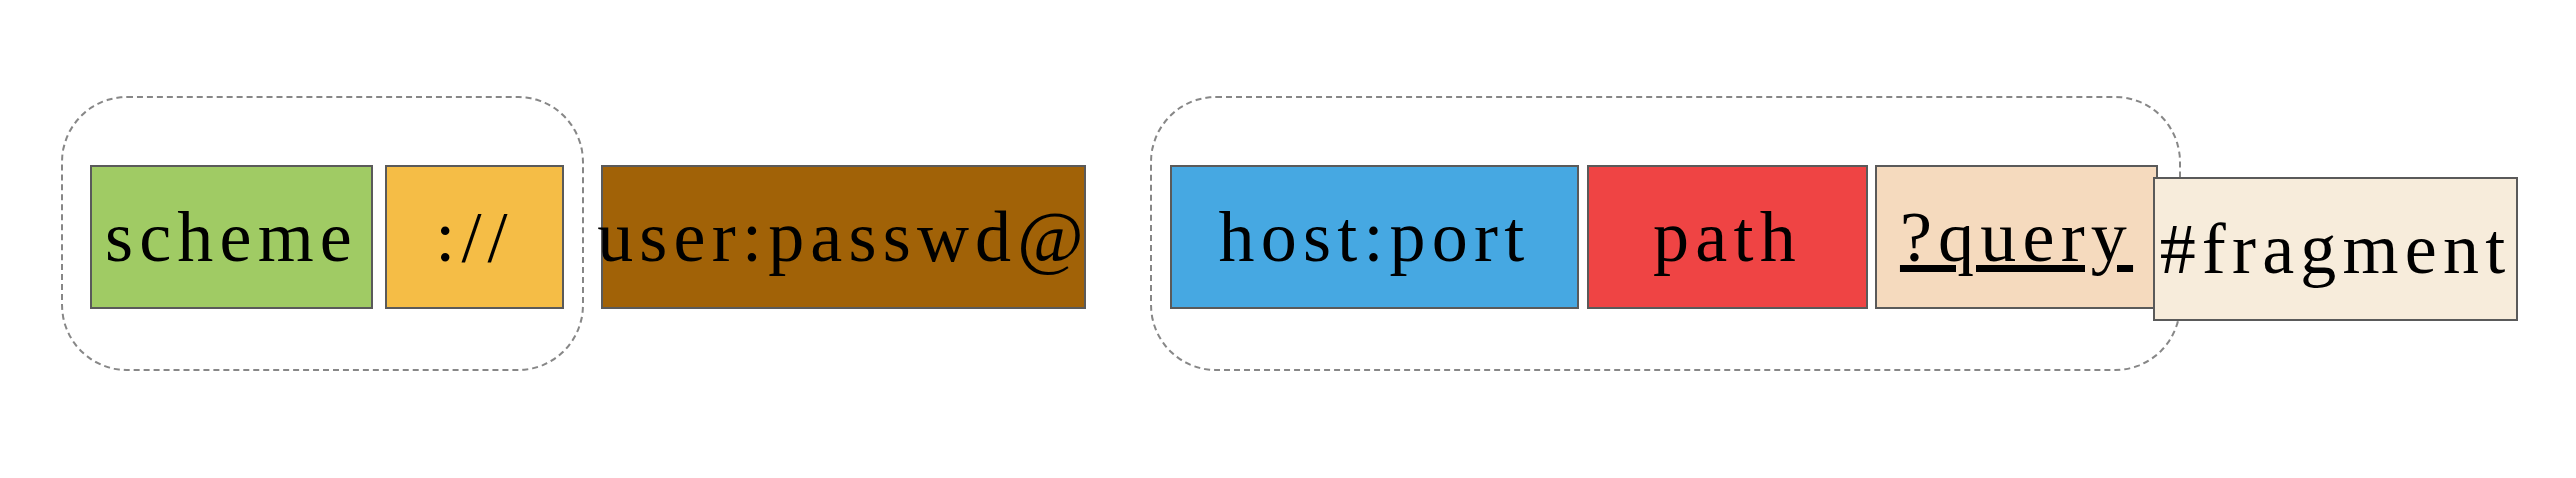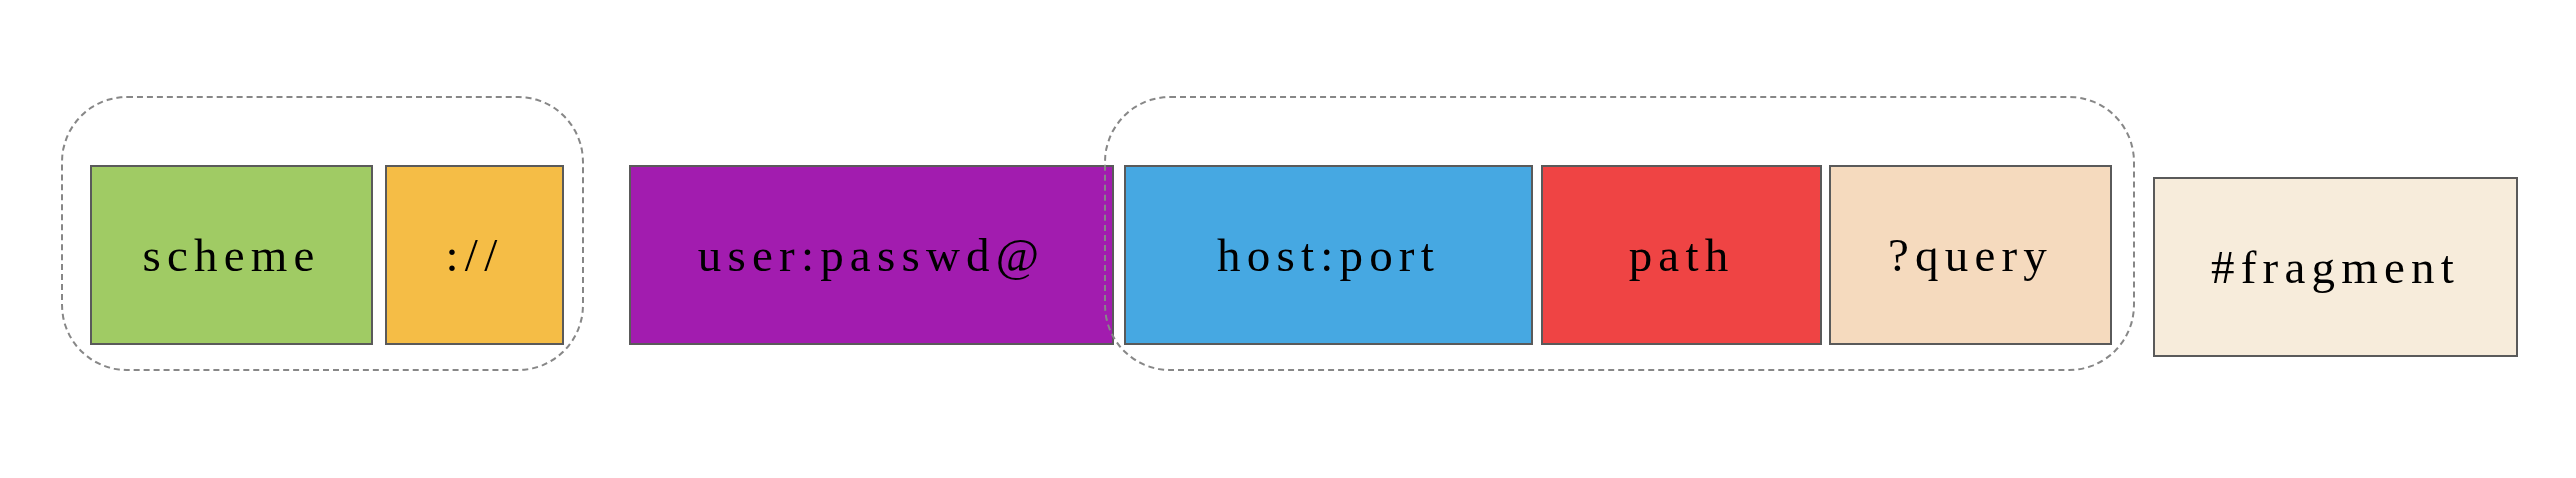--- a/index.html
+++ b/index.html
@@ -22,33 +22,33 @@
     height: 275px;
     border: 2.3px dashed #878787;
     border-radius: 66px;
     box-sizing: border-box;
   }
   .group-scheme {
     left: 61px;
     width: 523px;
   }
   .group-authority {
-    left: 1104px;
+    left: 1150px;
     width: 1031px;
   }
   
   .seg {
     position: absolute;
-    height: 180px;
+    height: 144px;
     box-sizing: border-box;
     border: 2.3px solid #5a5a5a;
     display: flex;
     align-items: center;
     justify-content: center;
-    font-size: 47px;
+    font-size: 72px;
     letter-spacing: 6.2px;
     color: #000000;
     white-space: nowrap;
   }
   
   .group .seg { top: 67px; }
   .seg-scheme    { left: 27px;  width: 283px; }
   .seg-separator { left: 322px; width: 179px; }
   .seg-hostport  { left: 18px;  width: 409px; }
   .seg-path      { left: 435px; width: 281px; }
@@ -61,24 +61,24 @@
 </head>
 <body>
 
 <div class="canvas">
 
   <div class="group group-scheme">
     <div class="seg seg-scheme" style="background: rgb(160, 203, 100);">scheme</div>
     <div class="seg seg-separator" style="background: rgb(245, 189, 70);">://</div>
   </div>
 
-  <div class="seg seg-userinfo" style="background: #a21caf; margin-left: 28px;">user:passwd@</div>
+  <div class="seg seg-userinfo" style="background: #a16207;">user:passwd@</div>
 
   <div class="group group-authority">
     <div class="seg seg-hostport" style="background: rgb(70, 168, 226);">host:port</div>
     <div class="seg seg-path" style="background: #ef4444;">path</div>
-    <div class="seg seg-query" style="background: rgb(245, 218, 190);">?query</div>
+    <div class="seg seg-query" style="background: rgb(245, 218, 190); text-decoration: underline;">?query</div>
   </div>
 
   <div class="seg seg-fragment" style="background: rgb(247, 236, 219); margin-top: 12px;">#fragment</div>
 
 </div>
 
 
 </body></html>

